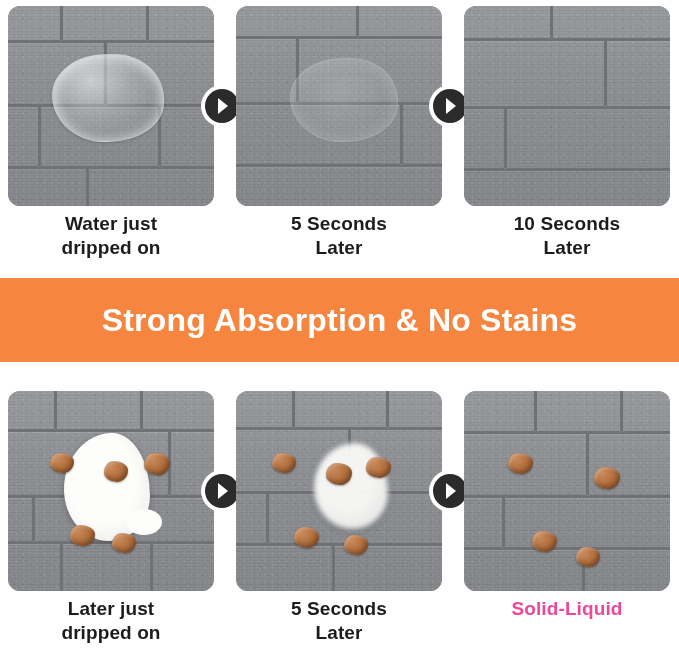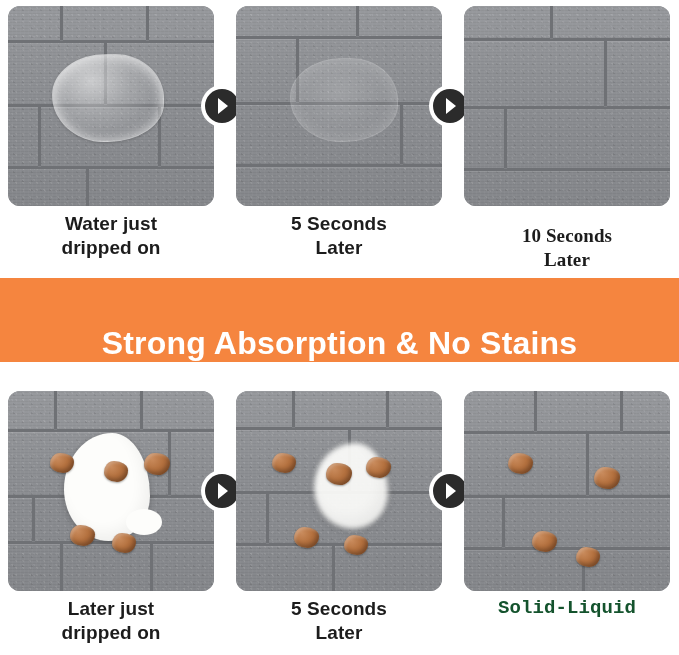--- a/index.html
+++ b/index.html
@@ -134,21 +134,21 @@
     text-align: center;
     font-size: 19px;
     font-weight: bold;
     line-height: 1.25;
     color: #1c1c1c;
     letter-spacing: .1px;
   }
   .caption.c1 { left: 8px; }
   .caption.c2 { left: 236px; }
   .caption.c3 { left: 464px; }
-  .caption.accent { color: #14532d; font-family: Liberation Mono, monospace; }
+  .caption.accent { color: #ec4899; }
 
   
   .banner {
     position: absolute;
     left: 0;
     width: 679px;
     height: 84px;
     background: #f5853f;
     display: flex;
     align-items: center;
@@ -220,26 +220,26 @@
   </div>
 
   <div class="caption c1" style="top:212px;">
     <div>Water just</div>
     <div>dripped on</div>
   </div>
   <div class="caption c2" style="top:212px;">
     <div>5 Seconds</div>
     <div>Later</div>
   </div>
-  <div class="caption c3" style="top:224px;font-family:Liberation Serif, serif;">
+  <div class="caption c3" style="top:212px;">
     <div>10 Seconds</div>
     <div>Later</div>
   </div>
 
-  <div class="banner" style="top:278px;align-items:flex-end;">
+  <div class="banner" style="top:278px;">
     <span class="banner-text">Strong Absorption &amp; No Stains</span>
   </div>
 
   <div class="row" style="top:391px;height:200px;">
 
     <div class="panel p1">
       <div class="tile-bg"></div>
       <div class="grout h" style="top:38px;"></div>
       <div class="grout h" style="top:104px;"></div>
       <div class="grout h" style="top:150px;"></div>

